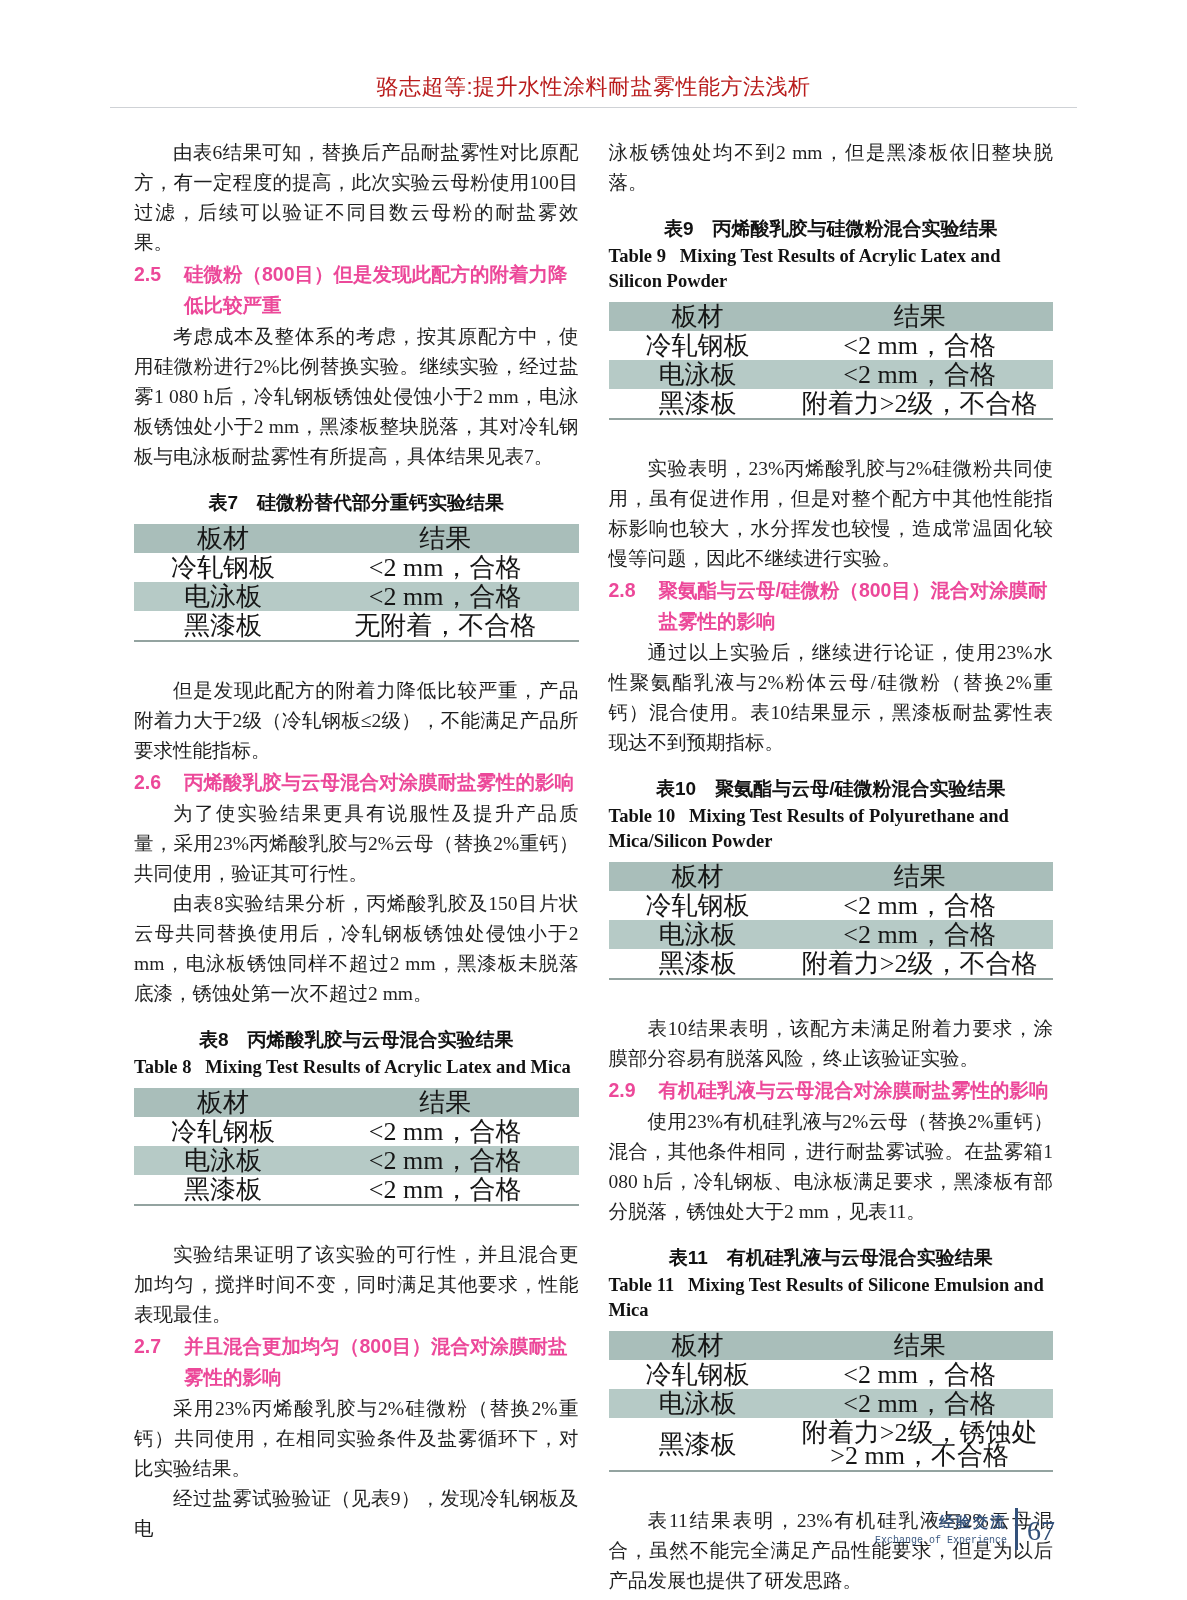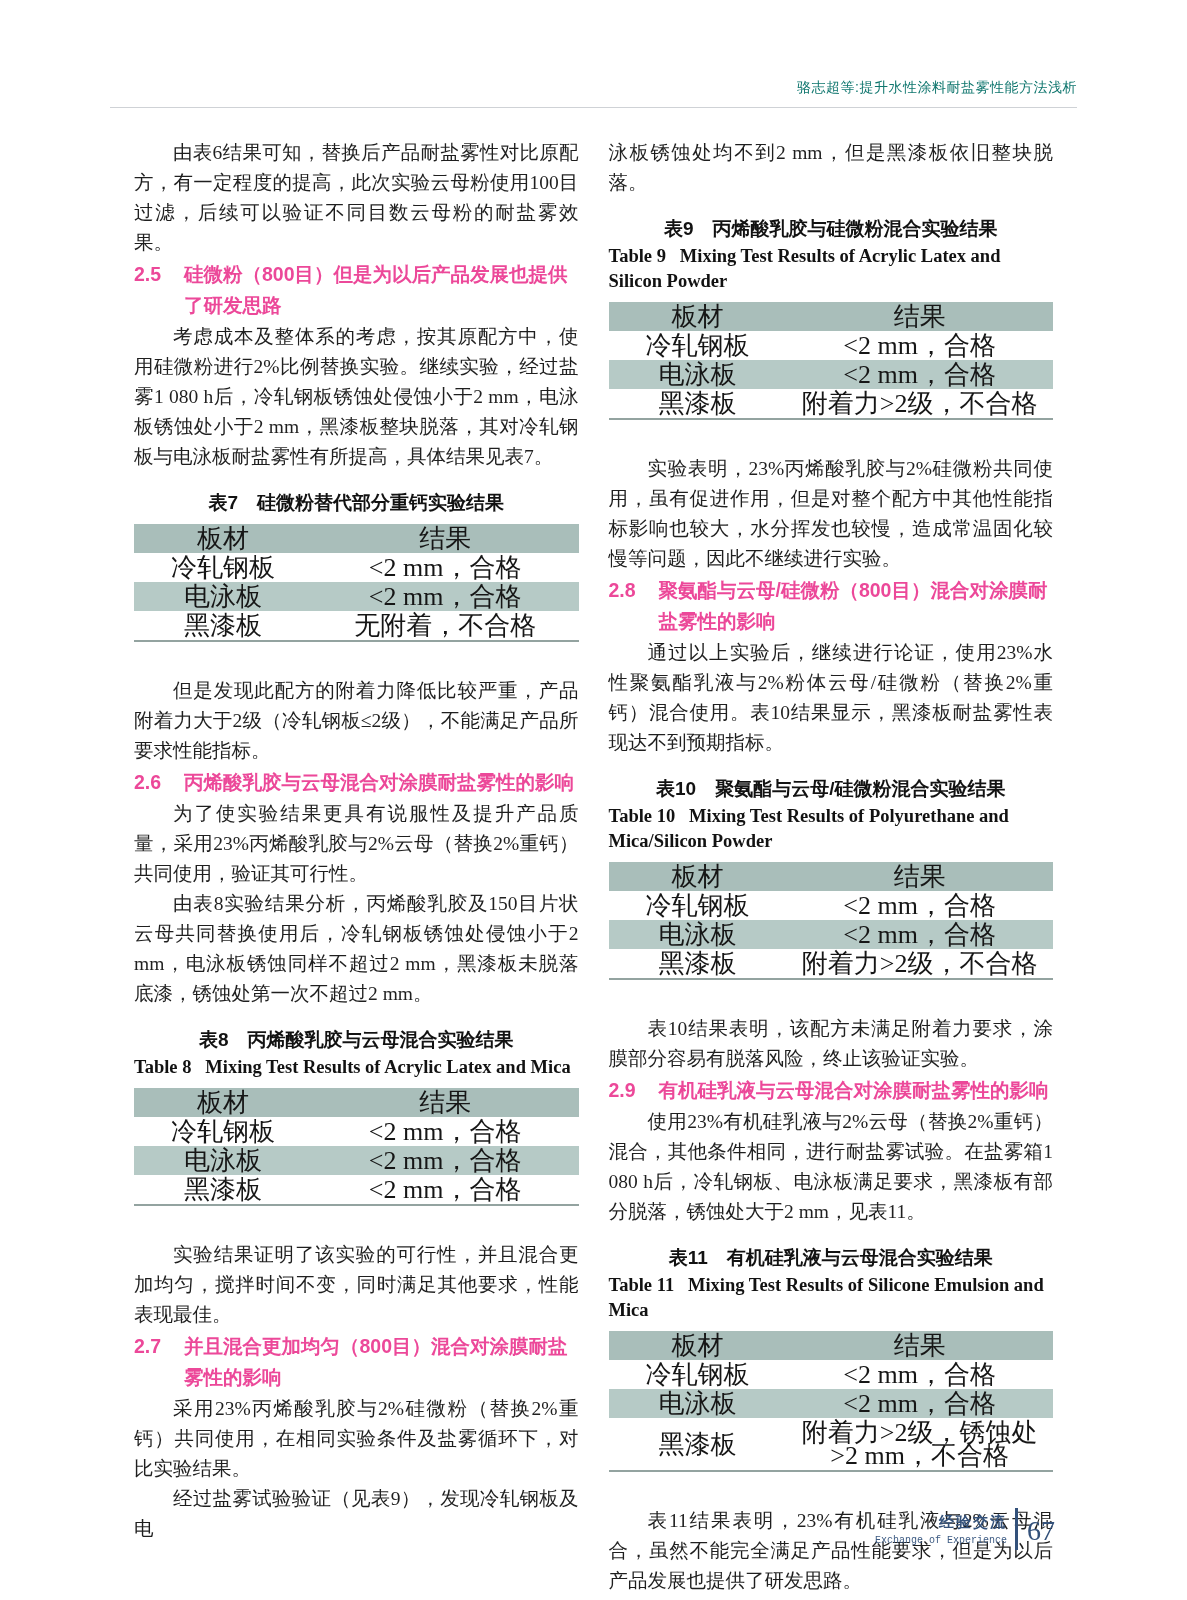--- a/index.html
+++ b/index.html
@@ -3,22 +3,22 @@
 <meta charset="utf-8">
 <style>
   html,body{margin:0;padding:0;}
   body{
     width:1187px;height:1600px;overflow:hidden;background:#ffffff;position:relative;
     font-family:"Liberation Serif","DejaVu Serif",serif;color:#1f1f1f;
     -webkit-font-smoothing:antialiased;
   }
   .page{box-sizing:border-box;width:1187px;height:1600px;padding:76px 110px 0;}
   
-  .running-header{text-align:right;font-family:"Liberation Sans","DejaVu Sans",sans-serif;
-    font-size:14px;color:#0f766e;letter-spacing:.5px;line-height:22px;}
+  .running-header{text-align:center;font-family:"Liberation Sans","DejaVu Sans",sans-serif;
+    font-size:22px;color:#b91c1c;letter-spacing:.5px;line-height:22px;}
   .header-rule{height:0;border-top:1.5px solid #cfd2d6;margin-top:9px;}
   
   .columns{display:flex;gap:30px;margin:30px 24px 0;}
   .col{flex:1;min-width:0;}
   
   .p{margin:0;font-size:19.5px;line-height:30px;text-align:justify;text-indent:2em;}
   .p.noindent{text-indent:0;}
   
   .h-sec{display:flex;align-items:flex-start;margin:1px 0;
     font-family:"Liberation Sans","DejaVu Sans",sans-serif;font-weight:700;
@@ -55,21 +55,21 @@
   </div>
   <div class="header-rule"></div>
 
   <div class="columns">
 
     <div class="col">
       <p class="p">由表6结果可知，替换后产品耐盐雾性对比原配方，有一定程度的提高，此次实验云母粉使用100目过滤，后续可以验证不同目数云母粉的耐盐雾效果。</p>
 
       <div class="h-sec">
         <span class="num">2.5</span>
-        <span class="ttl">硅微粉（800目）但是为以后产品发展也提供了研发思路</span>
+        <span class="ttl">硅微粉（800目）但是发现此配方的附着力降低比较严重</span>
       </div>
 
       <p class="p">考虑成本及整体系的考虑，按其原配方中，使用硅微粉进行2%比例替换实验。继续实验，经过盐雾1 080 h后，冷轧钢板锈蚀处侵蚀小于2 mm，电泳板锈蚀处小于2 mm，黑漆板整块脱落，其对冷轧钢板与电泳板耐盐雾性有所提高，具体结果见表7。</p>
 
       <div class="tblwrap">
         <div class="cap-cn">表7　硅微粉替代部分重钙实验结果</div>
         <table>
           <colgroup>
               <col class="c1">
               <col class="c2">

